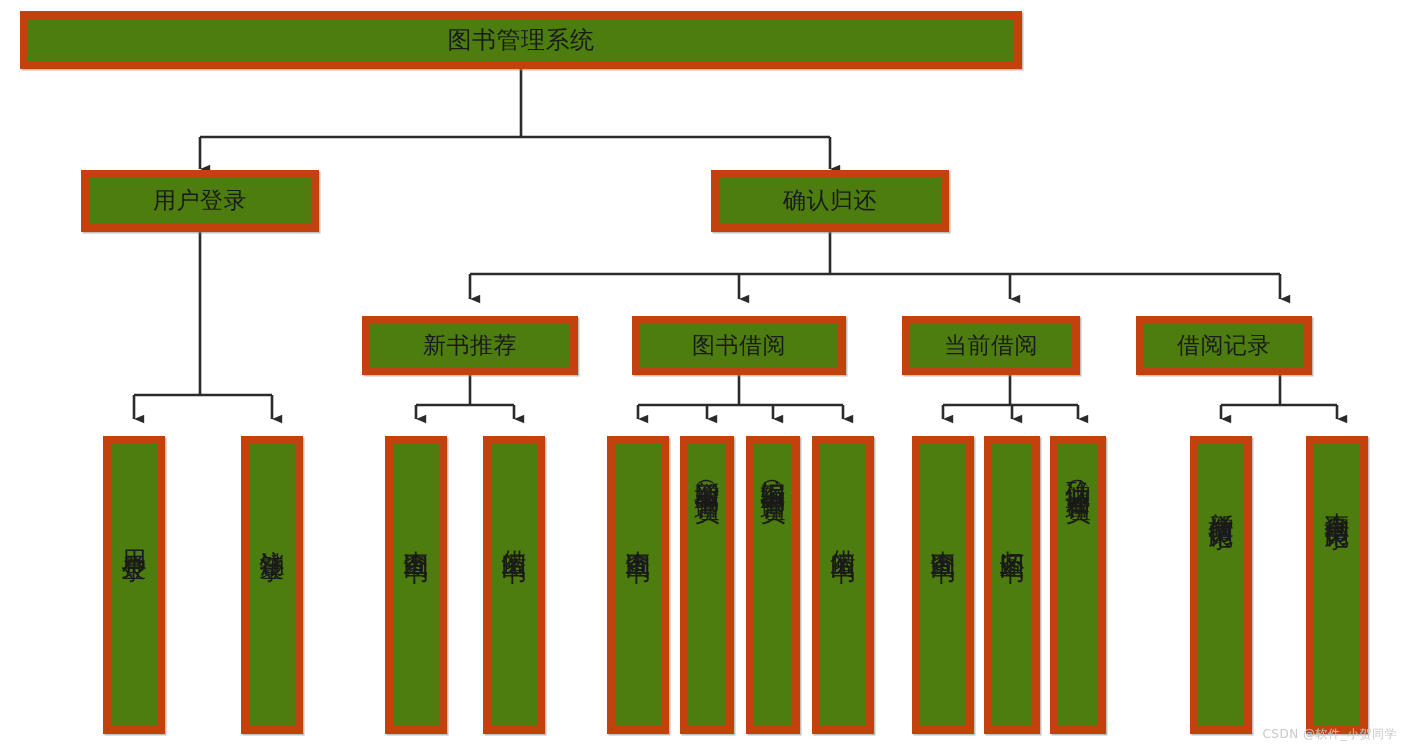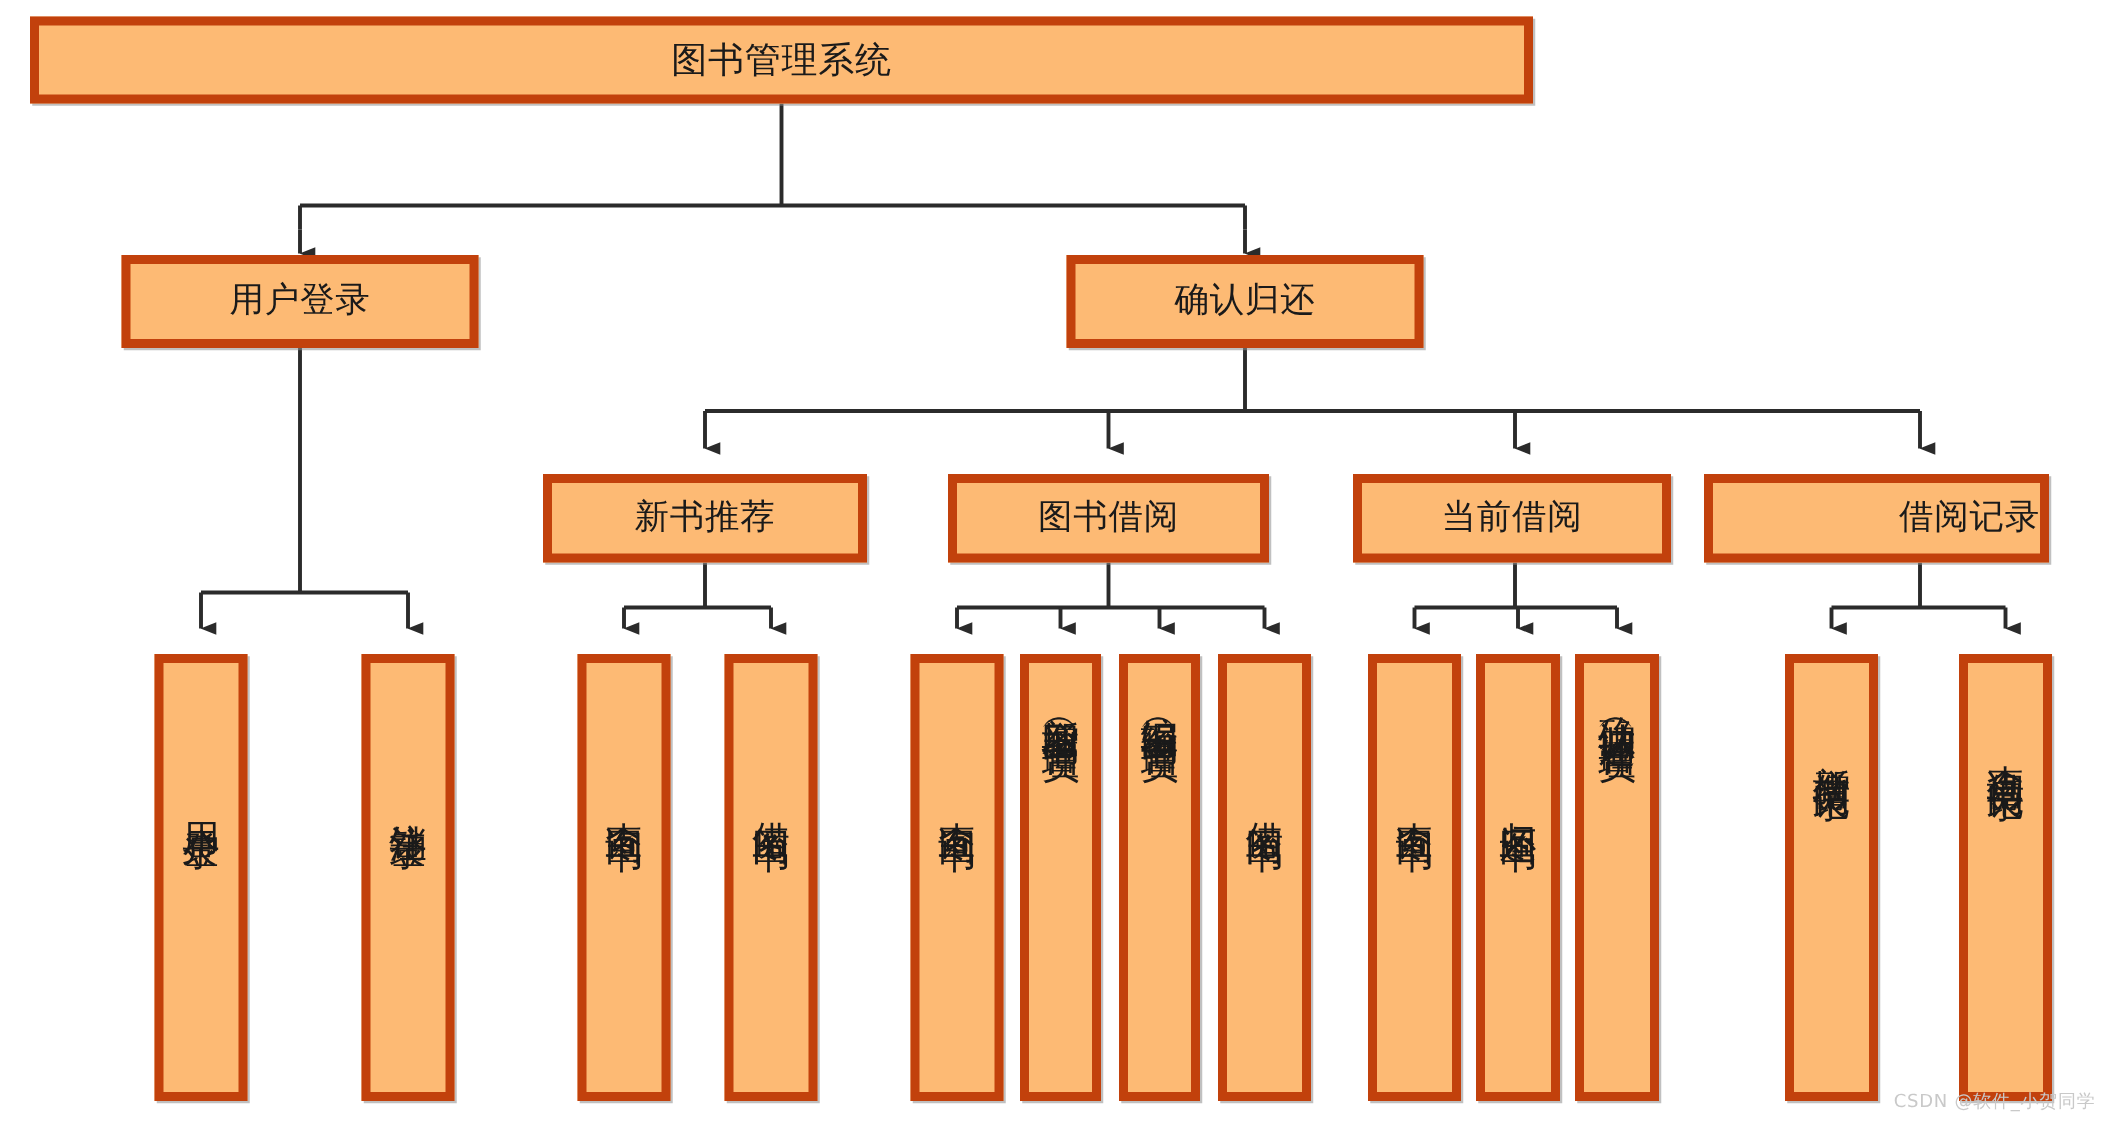--- a/index.html
+++ b/index.html
@@ -23,22 +23,22 @@
     position: absolute;
     left: 0;
     top: 0;
     width: 1405px;
     height: 747px;
     pointer-events: none;
   }
   .node {
     position: absolute;
     box-sizing: border-box;
-    border: 6px solid #c2410c;
-    background: #fdba74;
+    border: 8px solid #c2410c;
+    background: #4d7c0f;
     display: flex;
     align-items: center;
     justify-content: center;
     color: #1a1a1a;
     box-shadow: 1.5px 1.5px 0 0 rgba(140,140,140,0.55);
   }
   .node .label {
     display: block;
     line-height: 1.18;
     letter-spacing: 0.5px;
@@ -152,24 +152,24 @@
   <div class="node horiz" style="left:711px; top:170px; width:238px; height:62px;">
     <span class="label">确认归还</span>
   </div>
 
   <div class="node horiz" style="left:362px; top:316px; width:216px; height:59px;">
     <span class="label">新书推荐</span>
   </div>
   <div class="node horiz" style="left:632px; top:316px; width:214px; height:59px;">
     <span class="label">图书借阅</span>
   </div>
-  <div class="node horiz" style="left:902px; top:316px; width:212px; height:59px;">
+  <div class="node horiz" style="left:902px; top:316px; width:178px; height:59px;">
     <span class="label">当前借阅</span>
   </div>
-  <div class="node horiz" style="left:1136px; top:316px; width:230px; height:59px;justify-content:flex-end;">
+  <div class="node horiz" style="left:1136px; top:316px; width:176px; height:59px;">
     <span class="label">借阅记录</span>
   </div>
 
   <div class="node vert mid" style="left:103px; top:436px; width:62px; height:298px;">
     <span class="label">用户登录</span>
   </div>
   <div class="node vert mid" style="left:241px; top:436px; width:62px; height:298px;">
     <span class="label">注销登录</span>
   </div>
   <div class="node vert mid" style="left:385px; top:436px; width:62px; height:298px;">

